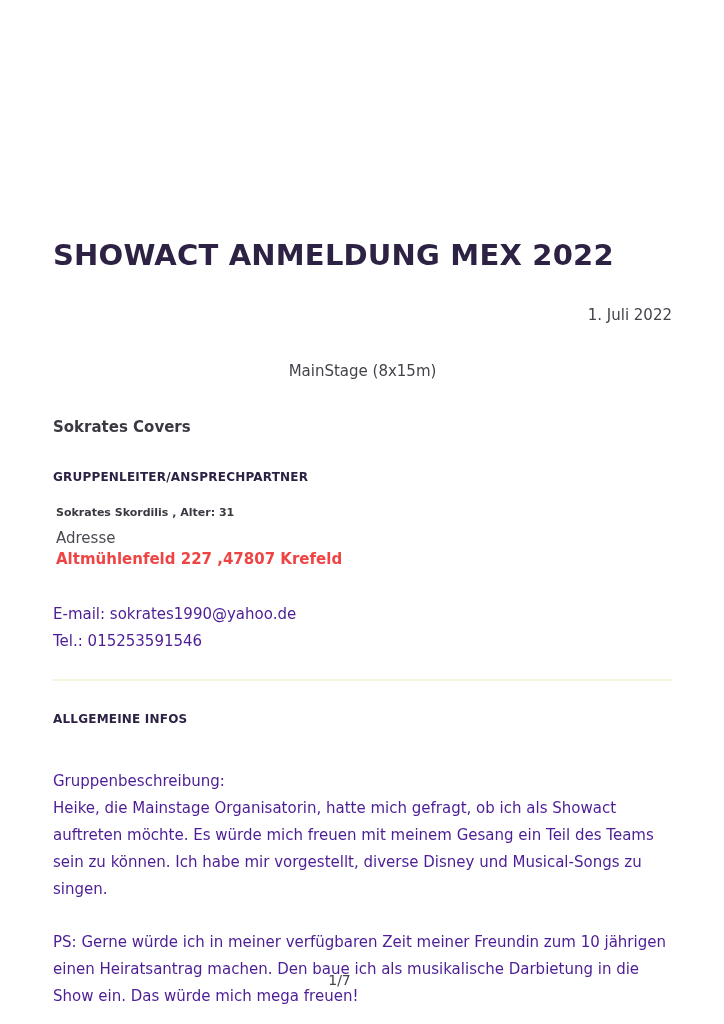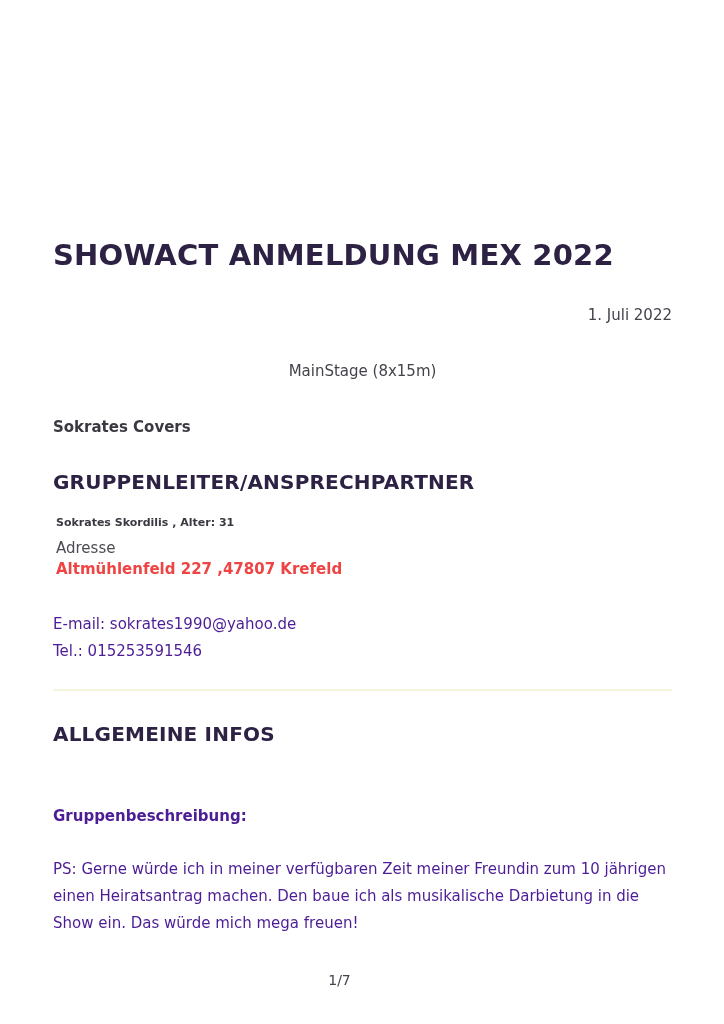--- a/index.html
+++ b/index.html
@@ -31,21 +31,21 @@
   }
   .date-line { margin-top: 33px; text-align: right; }
   .stage-line { margin-top: 38px; }
   .group-name {
     margin-top: 38px;
     font-size: 15px;
     font-weight: bold;
     color: #3a3942;
   }
   .section-heading {
-    font-size: 20px;
+    font-size: 12px;
     font-weight: bold;
     color: #2d2244;
     letter-spacing: 0.2px;
   }
   .leader-heading { margin-top: 34px; }
   .leader-name {
     margin-top: 18px;
     padding-left: 3px;
     font-size: 11px;
     font-weight: bold;
@@ -81,21 +81,21 @@
     height: 2px;
     background: #f5f4dd;
     border: none;
   }
   .infos-heading { margin-top: 31px; }
   .body-text {
     font-size: 15px;
     line-height: 27px;
     color: #4c1d95;
   }
-  .desc-label { margin-top: 57px; font-weight: bold; }
+  .desc-label { margin-top: 42px; }
   .ps-paragraph { margin-top: 26px; }
   .page-footer {
     position: absolute;
     left: 0;
     bottom: 36px;
     width: 679px;
     text-align: center;
     font-size: 14px;
     color: #44434c;
   }
@@ -124,18 +124,19 @@
   <p class="body-text contact-email">E-mail: sokrates1990@yahoo.de</p>
 
   <p class="body-text contact-tel">Tel.: 015253591546</p>
 
   <div class="divider"></div>
 
   <h2 class="section-heading infos-heading">ALLGEMEINE INFOS</h2>
 
   <p class="body-text desc-label">Gruppenbeschreibung:</p>
 
+  <p class="body-text">Heike, die Mainstage Organisatorin, hatte mich gefragt, ob ich als Showact auftreten möchte. Es würde mich freuen mit meinem Gesang ein Teil des Teams sein zu können. Ich habe mir vorgestellt, diverse Disney und Musical-Songs zu singen.</p>
 
   <p class="body-text ps-paragraph">PS: Gerne würde ich in meiner verfügbaren Zeit meiner Freundin zum 10 jährigen einen Heiratsantrag machen. Den baue ich als musikalische Darbietung in die Show ein. Das würde mich mega freuen!</p>
 
   <div class="page-footer">1/7</div>
 
 </div>
 
 </body></html>

